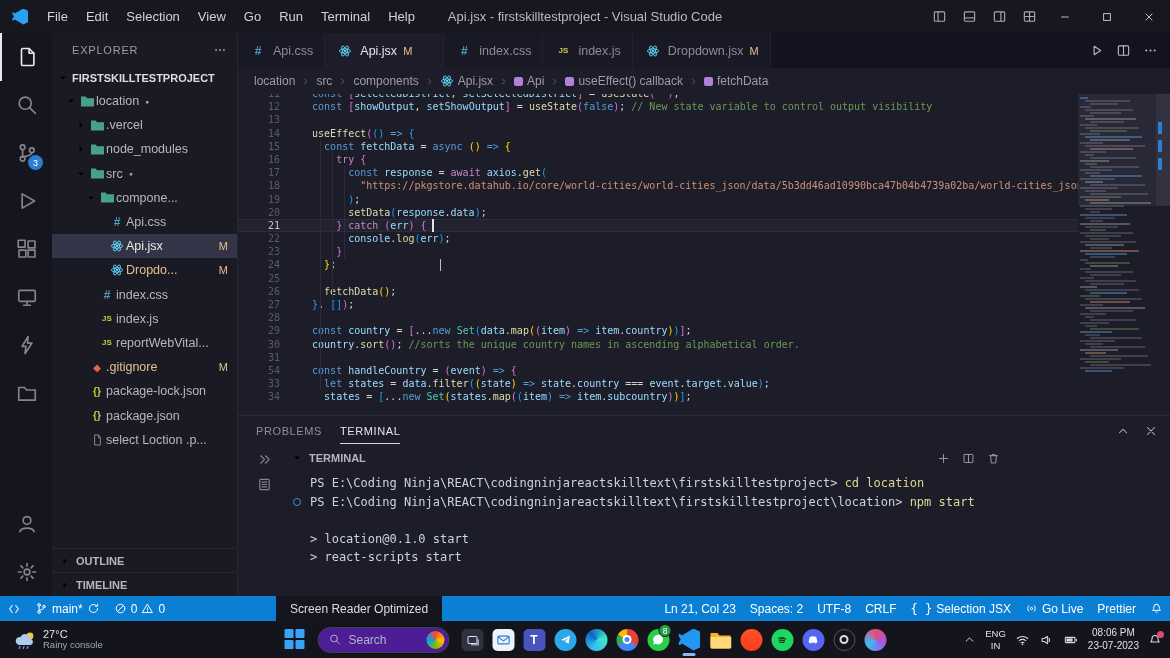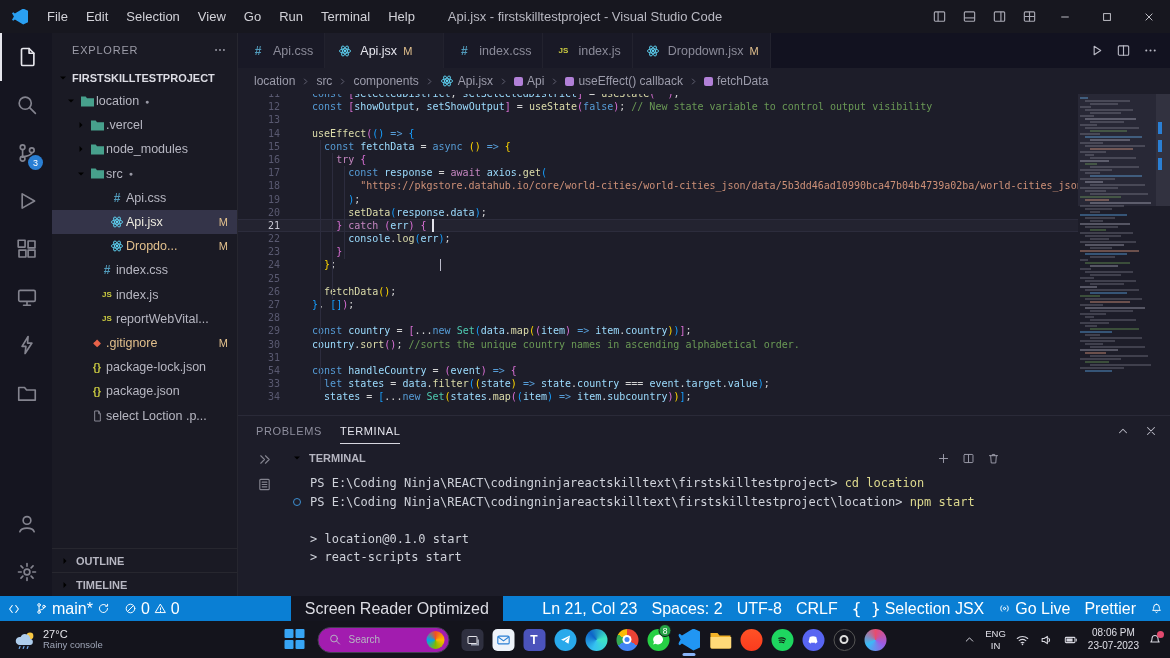--- a/index.html
+++ b/index.html
@@ -94,35 +94,35 @@
   .pstrip{width:52px;display:flex;flex-direction:column;align-items:center;gap:10px;padding-top:6px;color:#84848f;flex-shrink:0}
   .pmain{flex:1;display:flex;flex-direction:column;min-width:0}
   .term-sec{height:24px;display:flex;align-items:center;gap:5px;font-size:11px;font-weight:bold;color:#b5b5c0;flex-shrink:0}
   .term-acts{margin-left:auto;margin-right:170px;display:flex;gap:12px;color:#9a9aa8}
   .term-body{flex:1;padding-top:4px;font-family:"DejaVu Sans Mono",monospace;font-size:12px}
   .t-line{height:18.5px;position:relative;padding-left:20px;white-space:pre;display:flex;align-items:center}
   .t-dec{position:absolute;left:3px;top:5px;width:8px;height:8px;border:1.5px solid #3d8fd1;border-radius:50%}
   .t-path{color:#cfd2da}.t-command{color:#ddd98e}
 
   
-  .statusbar{height:25px;background:#0a7fd4;display:flex;align-items:flex-end;color:#fff;font-size:16px;flex-shrink:0;overflow:hidden}
+  .statusbar{height:25px;background:#0a7fd4;display:flex;align-items:flex-end;color:#fff;font-size:12px;flex-shrink:0;overflow:hidden}
   .sb-item{display:flex;align-items:center;gap:4px;padding:0 7px;height:100%;white-space:nowrap}
   .sb-sro{background:#15151f;color:#dddde4;padding:0 14px;margin-left:104px}
   .sb-flex{flex:1}
 
   
   .taskbar{height:37px;background:#14141c;position:relative;flex-shrink:0;color:#d6d6de}
   .weather{position:absolute;left:6px;top:0;height:37px;display:flex;align-items:center;gap:7px;padding:0 8px}
   .wtxt{line-height:1.15}
   .wtemp{font-size:11px;color:#e4e4ea}.wdesc{font-size:9.5px;color:#9fa6b8}
   .tb-center{position:absolute;left:50%;top:0;transform:translateX(-50%);height:37px;display:flex;align-items:center;gap:7px}
   .winlogo{width:21px;height:21px;display:grid;grid-template-columns:9px 9px;grid-template-rows:9px 9px;gap:2px}
   .winlogo div{background:#37a5f5;border-radius:1px}
-  .searchbox{width:132px;height:26px;border-radius:13px;background:#a21caf;border:1px solid #41414f;
-    display:flex;align-items:center;gap:7px;padding:0 4px 0 10px;color:#b6b6c2;font-size:10px}
+  .searchbox{width:132px;height:26px;border-radius:13px;background:#4c1d95;border:1px solid #41414f;
+    display:flex;align-items:center;gap:7px;padding:0 4px 0 10px;color:#b6b6c2;font-size:12px}
   .bingball{margin-left:auto;width:18px;height:18px;border-radius:50%;
     background:conic-gradient(#f25022,#ffb900,#7fba00,#00a4ef,#f25022)}
   .tb-app{width:31px;height:37px;display:grid;place-items:center;position:relative}
   .tb-app.active::after{content:"";position:absolute;bottom:2px;left:9px;right:9px;height:3px;border-radius:2px;background:#8ab4f8}
   .ap{display:grid;place-items:center}
   .sq{width:22px;height:22px;border-radius:5px}
   .ci{width:22px;height:22px;border-radius:50%}
   .app-badge{position:absolute;top:3px;right:2px;min-width:13px;height:13px;border-radius:7px;background:#25a244;
     color:#fff;font-size:8.5px;display:grid;place-items:center;padding:0 2px;border:1px solid #14141c}
   .tray{position:absolute;right:4px;top:0;height:37px;display:flex;align-items:center;gap:9px;padding-right:4px}
@@ -352,20 +352,34 @@
                 <path d="M4 6l4 4 4-4"></path>
               </svg>
             </span>
     <span class="ficon">
               <svg width="15" height="13" viewBox="0 0 16 14">
                 <path d="M1 1.5h5l1.5 2H15v9H1z" fill="#47a08c" stroke="none"></path>
               </svg>
             </span>
     <span class="tlabel">src</span>
     <span class="tdot">●</span>
+
+  </div>
+          <div class="tree-row" style="padding-left:32px">
+    <span class="chev">
+              <svg width="12" height="12" viewBox="0 0 16 16">
+                <path d="M4 6l4 4 4-4"></path>
+              </svg>
+            </span>
+    <span class="ficon">
+              <svg width="15" height="13" viewBox="0 0 16 14">
+                <path d="M1 1.5h5l1.5 2H15v9H1z" fill="#47a08c" stroke="none"></path>
+              </svg>
+            </span>
+    <span class="tlabel">compone...</span>
 
   </div>
           <div class="tree-row" style="padding-left:42px">
     <span class="chev"></span>
     <span class="ficon">
               <span class="fi-css">#</span>
             </span>
     <span class="tlabel">Api.css</span>
 
   </div>

